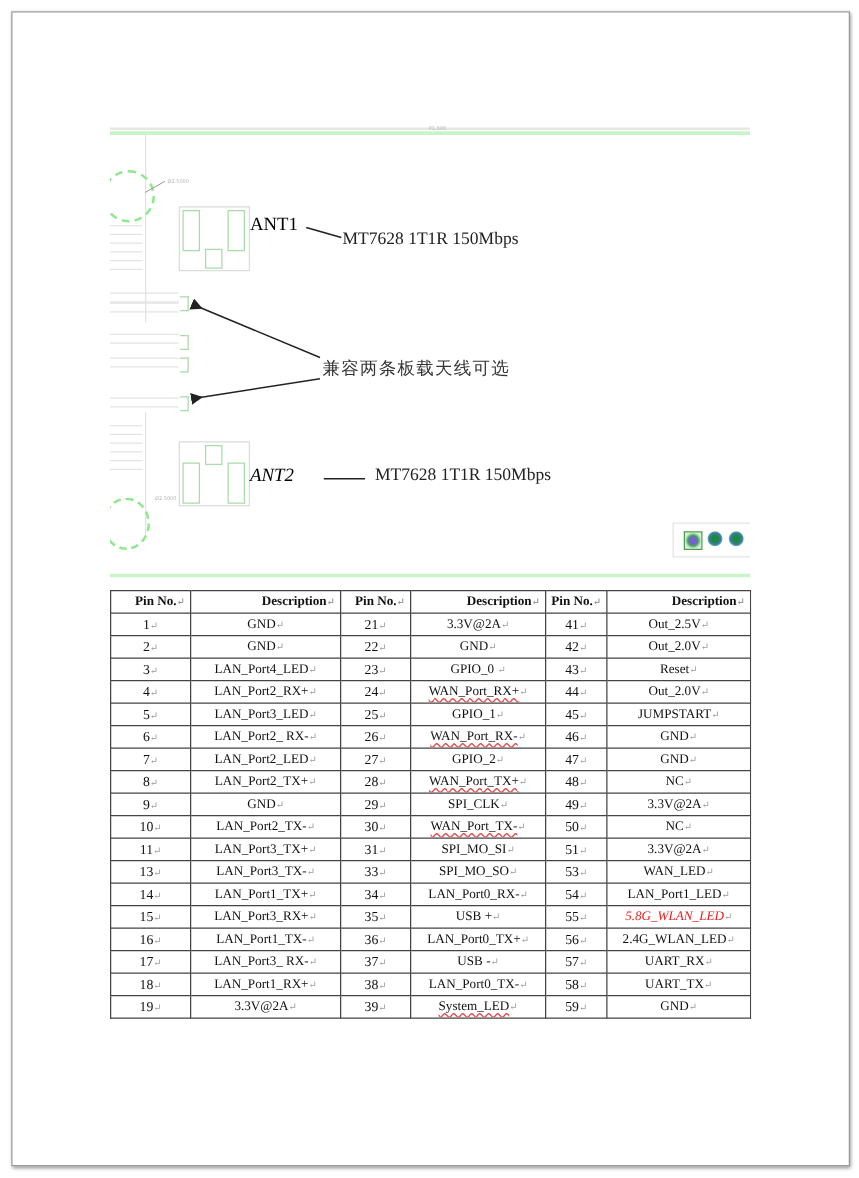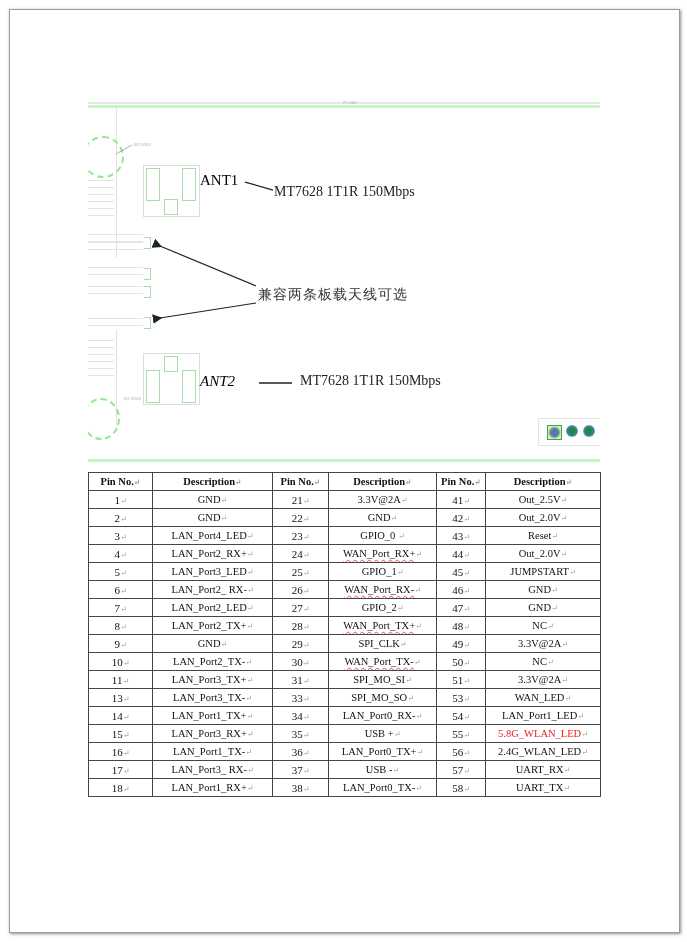--- a/index.html
+++ b/index.html
@@ -25,26 +25,26 @@
   svg.arrows { position: absolute; left: 0; top: 0; }
   .led { position: absolute; width: 12px; height: 12px; border-radius: 50%; background: radial-gradient(circle, #1f8a3a 30%, #3a78b8 55%, #8fd18f 75%, transparent 78%); }
   .led-sq { position: absolute; width: 13px; height: 13px; border: 1px solid #4aa04a; background: radial-gradient(circle, #7b5bd6 25%, #43a25f 45%, #d8ecd8 70%); }
 
   table.pins {
     position: absolute; left: 88px; top: 472px; width: 512px;
     border-collapse: collapse; font-size: 10.5px; color: #111;
     table-layout: fixed;
   }
   table.pins th, table.pins td { border: 1px solid #444; height: 17px; padding: 0 4px; white-space: nowrap; overflow: hidden; }
-  table.pins th { font-weight: bold; text-align: center; font-size: 10.5px; }
+  table.pins th { font-weight: bold; text-align: right; font-size: 10.5px; }
   table.pins td.num { text-align: center; font-size: 11px; }
   table.pins td.desc { text-align: center; }
   .mark { color: #9a9a9a; font-size: 8px; }
   .squiggle { text-decoration: underline wavy #e05050; text-decoration-thickness: 1px; text-underline-offset: 2px; margin-top: 20px; }
-  .red { color: #ee1c1c; }
+  .red { color: #ee1c1c; font-style: italic; }
   .cut-row td { border-bottom: none; }
   .clip { position: absolute; left: 88px; top: 472px; width: 513px; height: 375px; overflow: hidden; }
   .clip table.pins { left: 0; top: 0; }
 </style>
 </head>
 <body>
 
 <div class="page"></div>
 
 <div class="diagram">
@@ -269,15 +269,23 @@
           <td class="desc"><span>UART_RX</span><span class="mark">↵</span></td>
         </tr>
         <tr>
           <td class="num"><span>18</span><span class="mark">↵</span></td>
           <td class="desc"><span>LAN_Port1_RX+</span><span class="mark">↵</span></td>
           <td class="num"><span>38</span><span class="mark">↵</span></td>
           <td class="desc"><span>LAN_Port0_TX-</span><span class="mark">↵</span></td>
           <td class="num"><span>58</span><span class="mark">↵</span></td>
           <td class="desc"><span>UART_TX</span><span class="mark">↵</span></td>
         </tr>
+        <tr>
+          <td class="num"><span>19</span><span class="mark">↵</span></td>
+          <td class="desc"><span>3.3V@2A</span><span class="mark">↵</span></td>
+          <td class="num"><span>39</span><span class="mark">↵</span></td>
+          <td class="desc"><span class="squiggle">System_LED</span><span class="mark">↵</span></td>
+          <td class="num"><span>59</span><span class="mark">↵</span></td>
+          <td class="desc"><span>GND</span><span class="mark">↵</span></td>
+        </tr>
       </tbody>
 </table>
 </div>
 
 </body></html>

